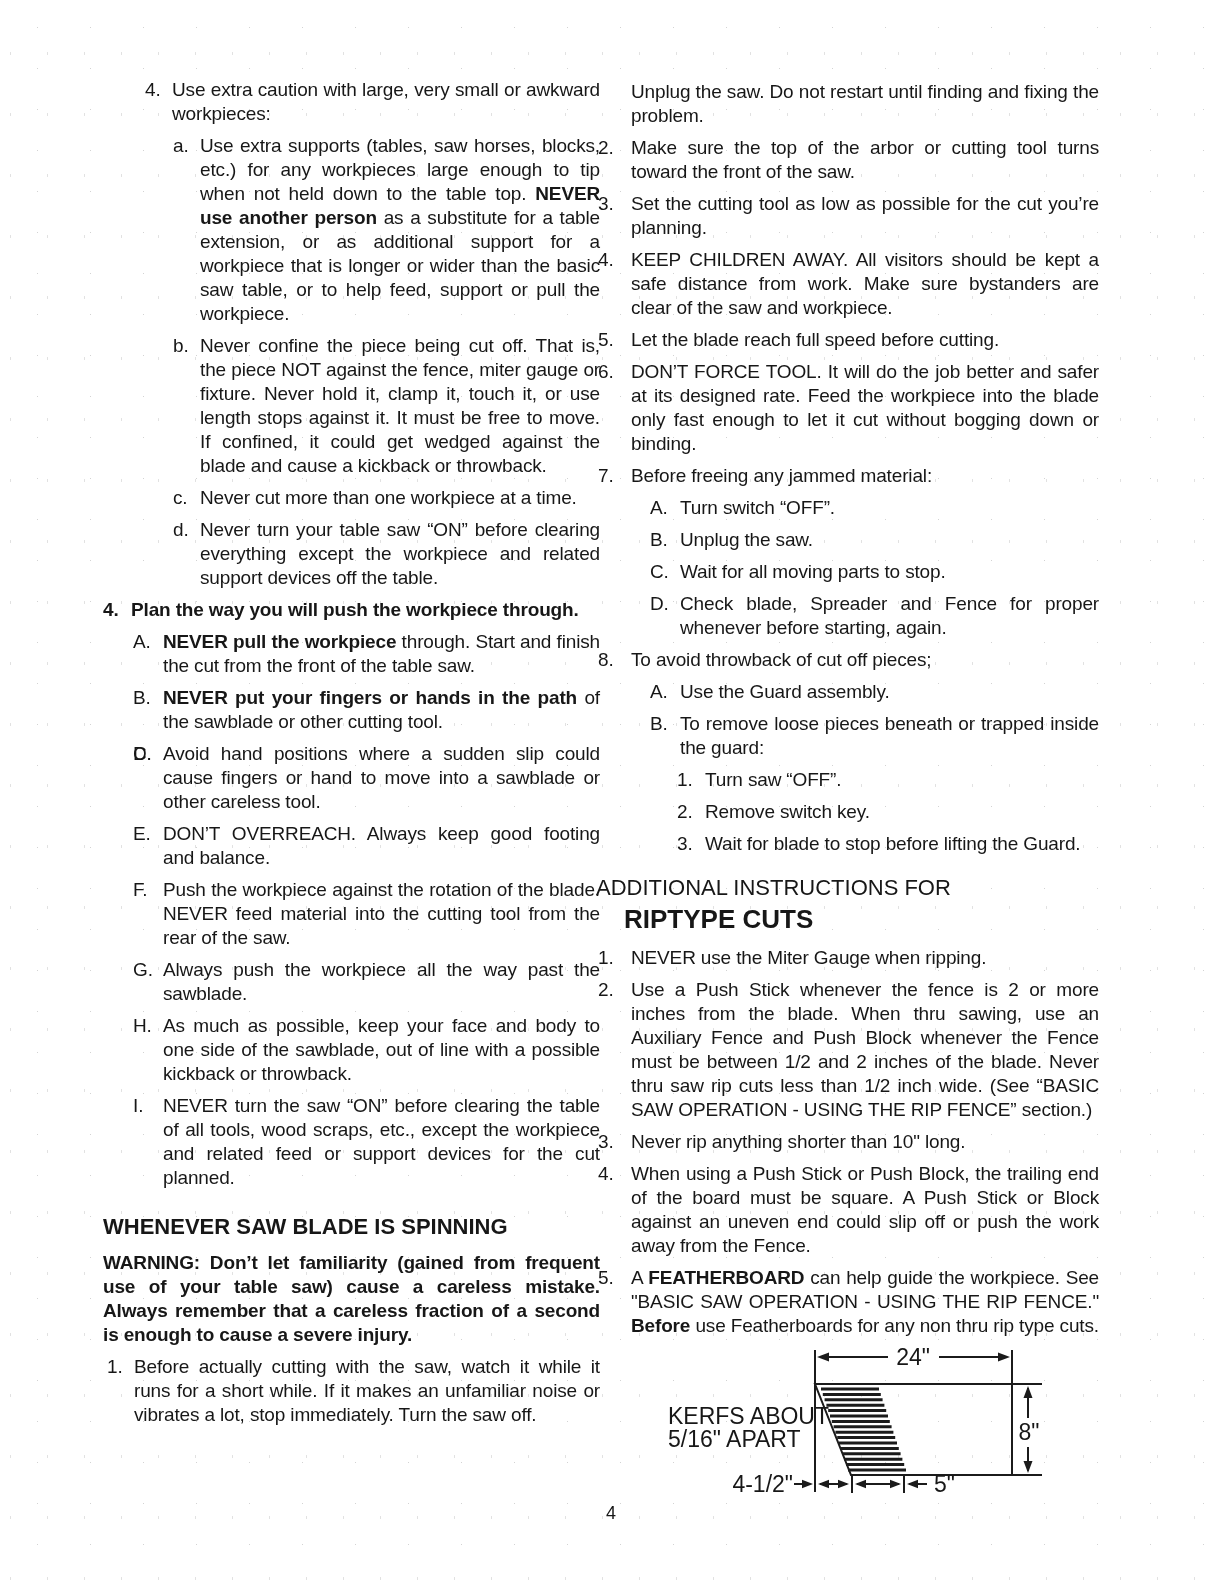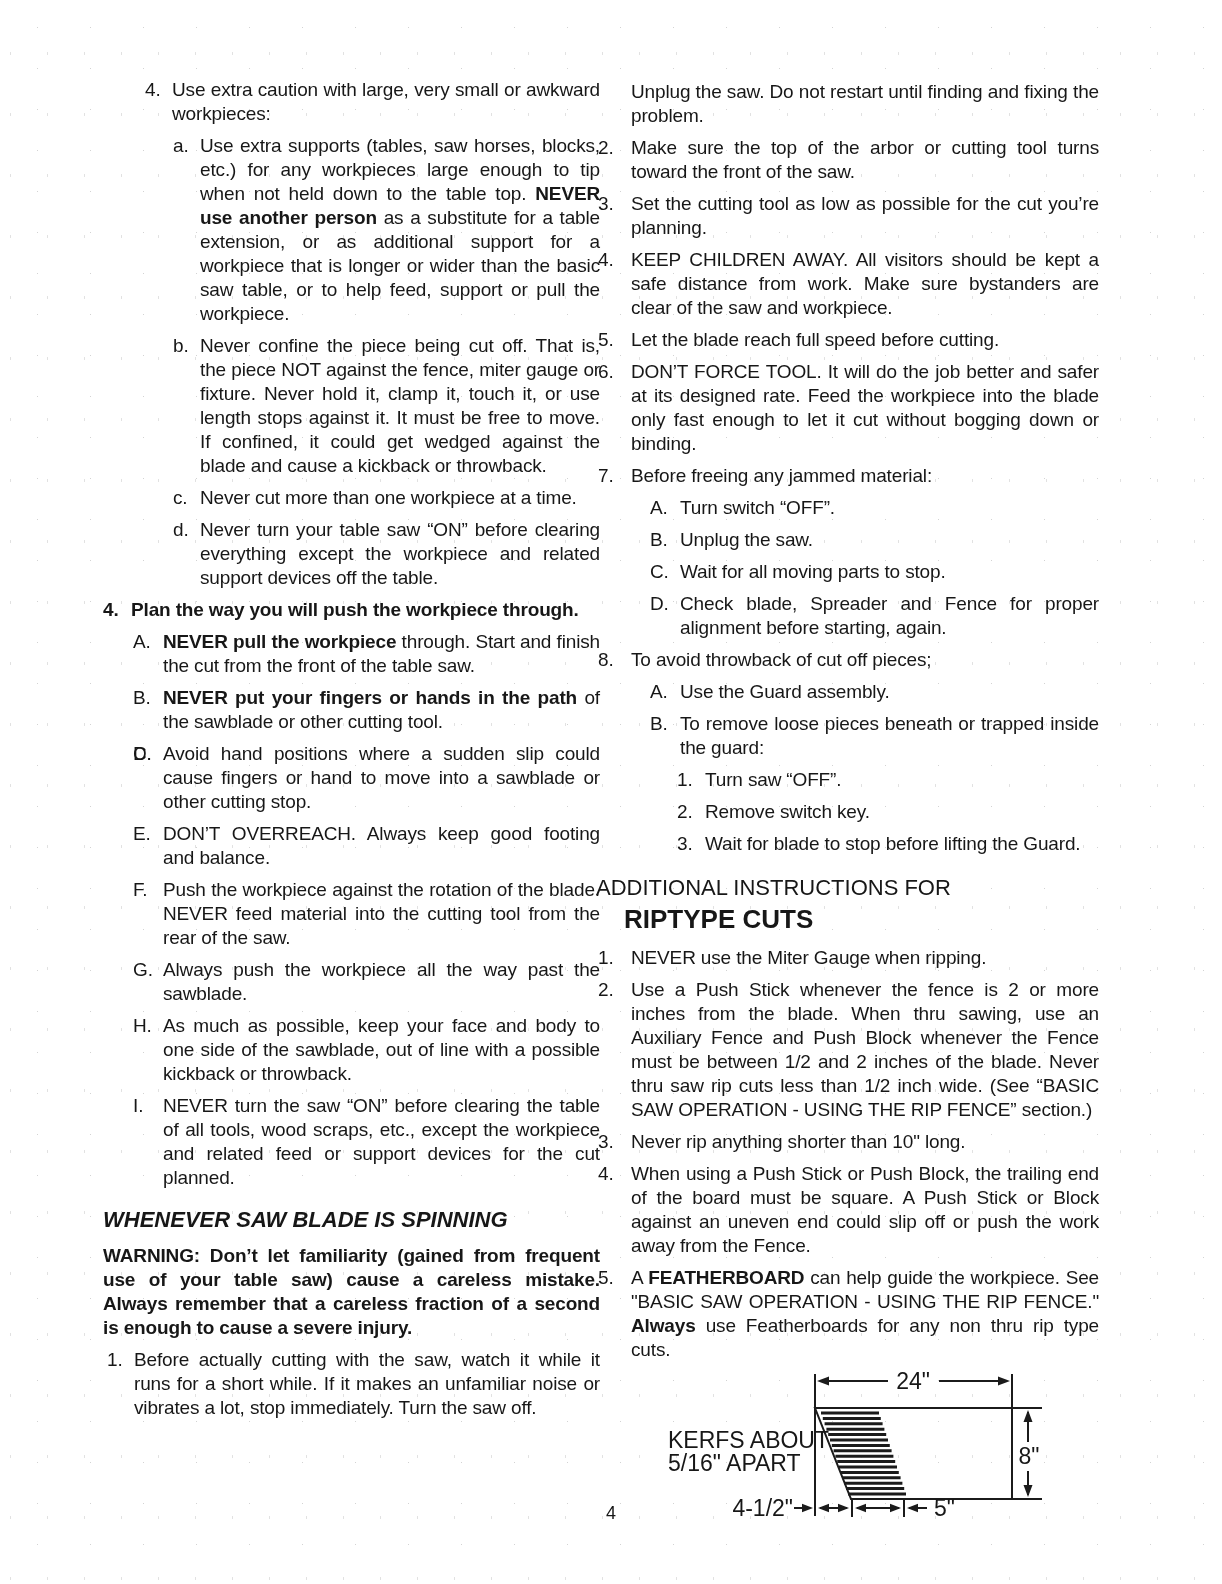--- a/index.html
+++ b/index.html
@@ -32,21 +32,21 @@
   .lvl-n2 { padding-left:28px; } .lvl-n2 > .marker { left:0; }
   .lvl-AB { padding-left:60px; } .lvl-AB > .marker { left:30px; }
   .lvl-1  { padding-left:31px; } .lvl-1  > .marker { left:4px; }
 
   
   .rvl-n { padding-left:35px; }  .rvl-n > .marker { left:2px; }
   .rvl-A { padding-left:84px; }  .rvl-A > .marker { left:54px; }
   .rvl-1 { padding-left:109px; } .rvl-1 > .marker { left:81px; }
 
   .h1 { font-weight:bold; font-size:22px; line-height:28px; }
-  .col-left > .h1 { margin-top:16px;font-style:italic; }
+  .col-left > .h1 { margin-top:23px; }
   .h2a { font-weight:normal; font-size:22px; line-height:28px; margin-top:18px !important; }
   .h2b { font-weight:bold; font-size:26px; line-height:30px; margin-top:2px !important;margin-left:28px; }
   .col-right > .rip-first { margin-top:12px; }
   .warn { font-weight:bold; margin-top:10px !important; }
 
   .diagram { margin-top:6px; position:relative; }
   .dg line, .dg path { stroke:#1b1b1b; fill:none; }
   .dg .thin { stroke-width:2; }
   .dg .kerf { stroke-width:3; }
   .dg polygon { fill:#1b1b1b; stroke:none; }
@@ -91,21 +91,21 @@
     </div>
     <div class="p li lvl-AB">
       <span class="marker">B.</span>
       <span><span class="b">NEVER put your fingers or hands in the path</span><span> of the sawblade or other cutting tool.</span></span>
     </div>
     <div class="p li lvl-AB">
       <span class="marker">C.</span>
     </div>
     <div class="p li lvl-AB">
       <span class="marker">D.</span>
-      <span><span>Avoid hand positions where a sudden slip could cause fingers or hand to move into a sawblade or other cutting stop.</span></span>
+      <span><span>Avoid hand positions where a sudden slip could cause fingers or hand to move into a sawblade or other careless tool.</span></span>
     </div>
     <div class="p li lvl-AB">
       <span class="marker">E.</span>
       <span><span>DON’T OVERREACH. Always keep good footing and balance.</span></span>
     </div>
     <div class="p li lvl-AB">
       <span class="marker">F.</span>
       <span><span>Push the workpiece against the rotation of the blade. NEVER feed material into the cutting tool from the rear of the saw.</span></span>
     </div>
     <div class="p li lvl-AB">
@@ -163,21 +163,21 @@
     <div class="p li rvl-A">
       <span class="marker">B.</span>
       <span><span>Unplug the saw.</span></span>
     </div>
     <div class="p li rvl-A">
       <span class="marker">C.</span>
       <span><span>Wait for all moving parts to stop.</span></span>
     </div>
     <div class="p li rvl-A">
       <span class="marker">D.</span>
-      <span><span>Check blade, Spreader and Fence for proper alignment before starting, again.</span></span>
+      <span><span>Check blade, Spreader and Fence for proper whenever before starting, again.</span></span>
     </div>
     <div class="p li rvl-n">
       <span class="marker">8.</span>
       <span><span>To avoid throwback of cut off pieces;</span></span>
     </div>
     <div class="p li rvl-A">
       <span class="marker">A.</span>
       <span><span>Use the Guard assembly.</span></span>
     </div>
     <div class="p li rvl-A">
@@ -209,21 +209,21 @@
     <div class="p li rvl-n">
       <span class="marker">3.</span>
       <span><span>Never rip anything shorter than 10" long.</span></span>
     </div>
     <div class="p li rvl-n">
       <span class="marker">4.</span>
       <span><span>When using a Push Stick or Push Block, the trailing end of the board must be square. A Push Stick or Block against an uneven end could slip off or push the work away from the Fence.</span></span>
     </div>
     <div class="p li rvl-n">
       <span class="marker">5.</span>
-      <span><span>A </span><span class="b">FEATHERBOARD</span><span> can help guide the workpiece. See "BASIC SAW OPERATION - USING THE RIP FENCE." </span><span class="b">Always</span><span> use Featherboards for any non thru rip type cuts.</span></span>
+      <span><span>A </span><span class="b">FEATHERBOARD</span><span> can help guide the workpiece. See "BASIC SAW OPERATION - USING THE RIP FENCE." </span><span class="b">Before</span><span> use Featherboards for any non thru rip type cuts.</span></span>
     </div>
 
     <div class="diagram">
       <svg viewBox="0 0 503 175" width="503" height="175">
         <g class="dg">
 
           <path class="thin" d="M219,40 H416 V131 H255 Z"></path>
 
           <line class="thin" x1="219" y1="6" x2="219" y2="148"></line>
 

